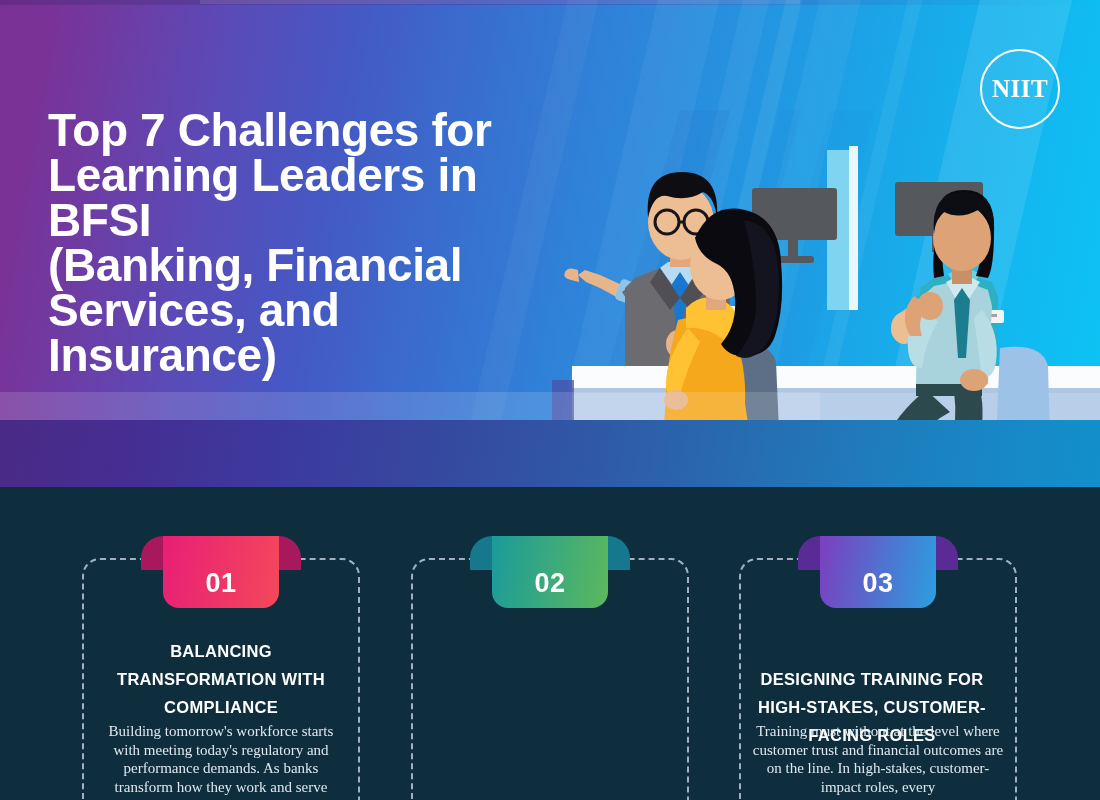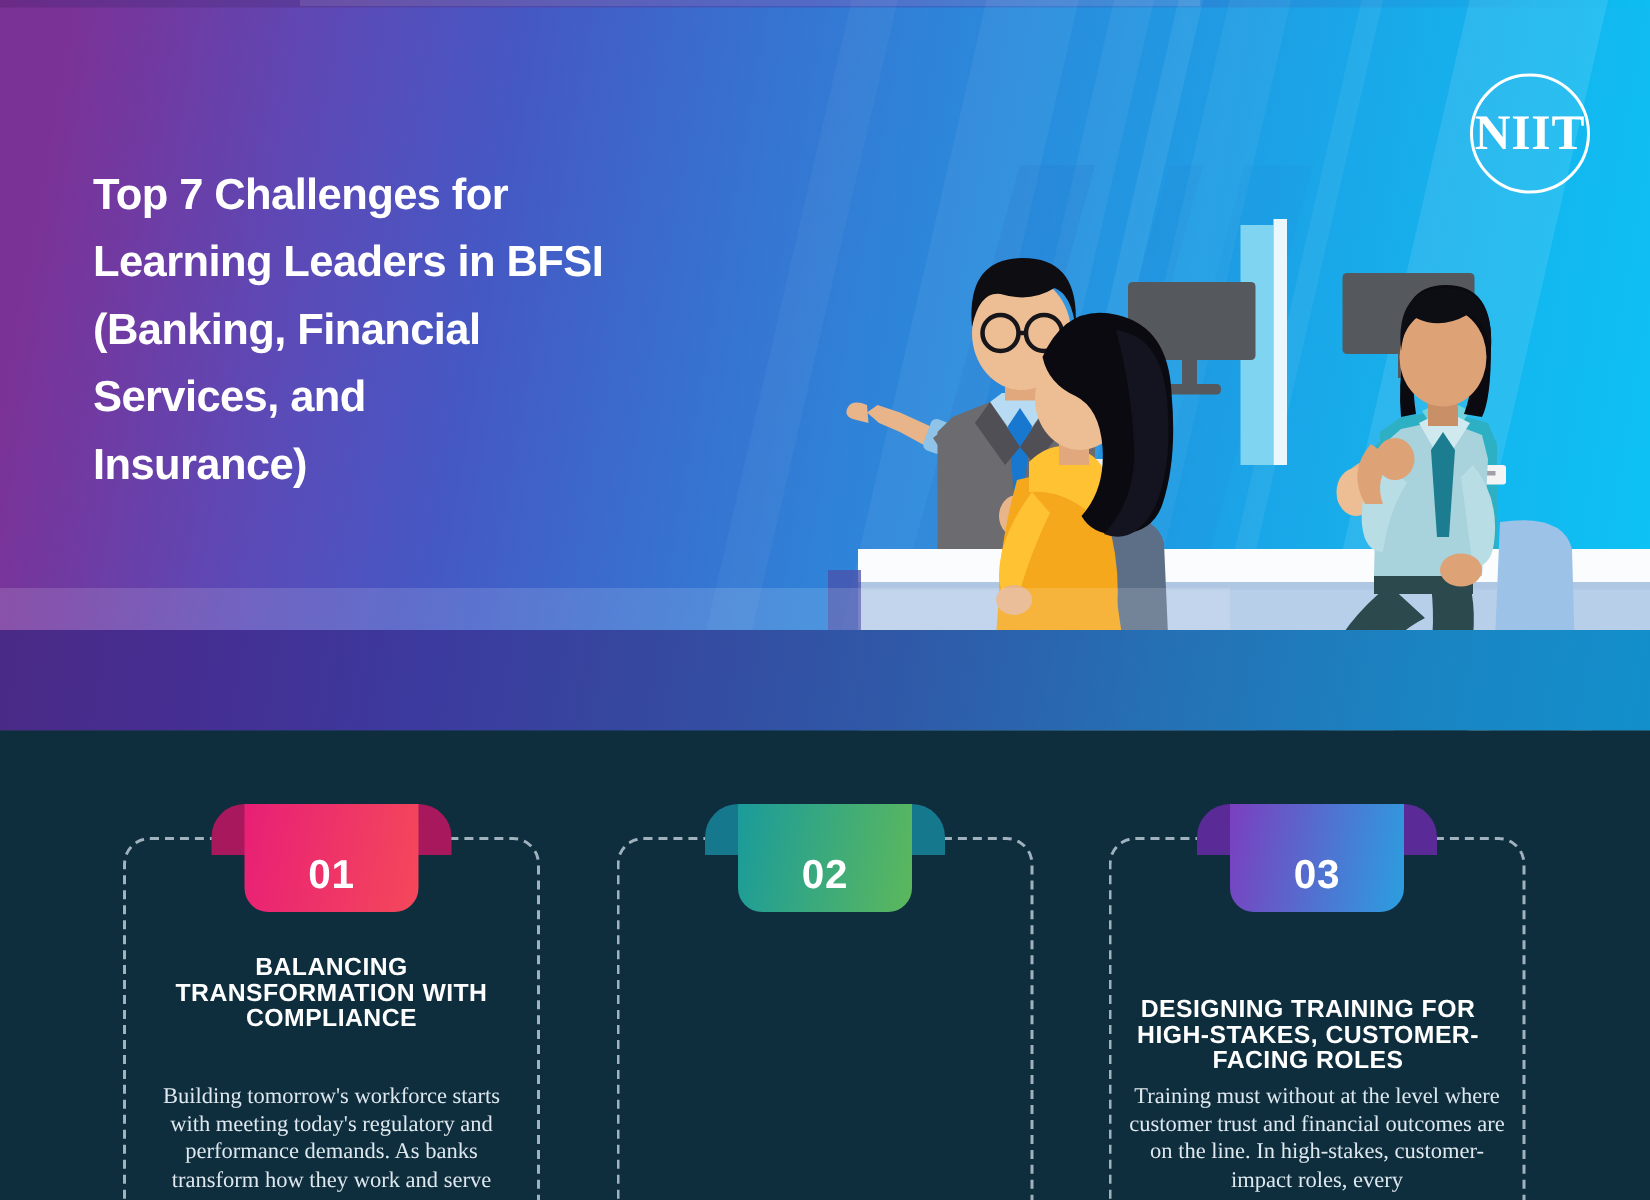--- a/index.html
+++ b/index.html
@@ -52,35 +52,35 @@
   
   .floor {
     position:absolute; left:0; top:420px; width:1100px; height:67px;
     background:linear-gradient(100deg,
       #4a2a86 0%, #452e92 12%, #3c3a9e 26%, #35499f 40%,
       #2f5aa8 55%, #2570b4 70%, #1a84c2 86%, #1290cc 100%);
   }
 
   
   .hero-title {
-    position:absolute; left:62px; top:108px; width:500px;
-    color:#ffffff; font-size:29px; font-weight:bold;
+    position:absolute; left:48px; top:108px; width:500px;
+    color:#ffffff; font-size:46px; font-weight:bold;
     line-height:45px; letter-spacing:-0.4px;
     white-space:pre-line;
   }
 
   
   .logo {
     position:absolute; left:980px; top:49px; width:80px; height:80px;
     border:2px solid #ffffff; border-radius:50%;
     display:flex; align-items:center; justify-content:center;
   }
   .logo-text {
     color:#ffffff; font-family:"Liberation Serif", serif;
-    font-weight:bold; font-size:33px; letter-spacing:0.5px;
+    font-weight:bold; font-size:25px; letter-spacing:0.5px;
   }
 
   
   .illus { position:absolute; left:530px; top:110px; width:570px; height:377px; }
   .illus svg { display:block; }
 
   
   .cards-section {
     position:absolute; left:0; top:487px; width:1100px; height:313px;
     background:#0e2e3e;
@@ -110,21 +110,21 @@
     display:flex; align-items:flex-end; justify-content:center;
     padding-bottom:9px;
   }
   .badge-num {
     color:#ffffff; font-size:27px; font-weight:bold; letter-spacing:0.5px;
   }
 
   .card-title {
     position:absolute; left:10px; right:10px; top:77px;
     text-align:center; color:#ffffff;
-    font-size:16.5px; font-weight:bold; line-height:17px;
+    font-size:16.5px; font-weight:bold; line-height:28px;
     letter-spacing:0.3px;
   }
   .card-body {
     position:absolute; left:12px; right:12px; top:162px;
     text-align:center; color:#dfe8ee;
     font-size:15px; line-height:18.5px;font-family:Liberation Serif, serif;
   }
   .c3 .card-title { left:4px; right:16px;margin-top:28px; }
   .c3 .card-body  { left:6px; right:6px; }
 </style>

